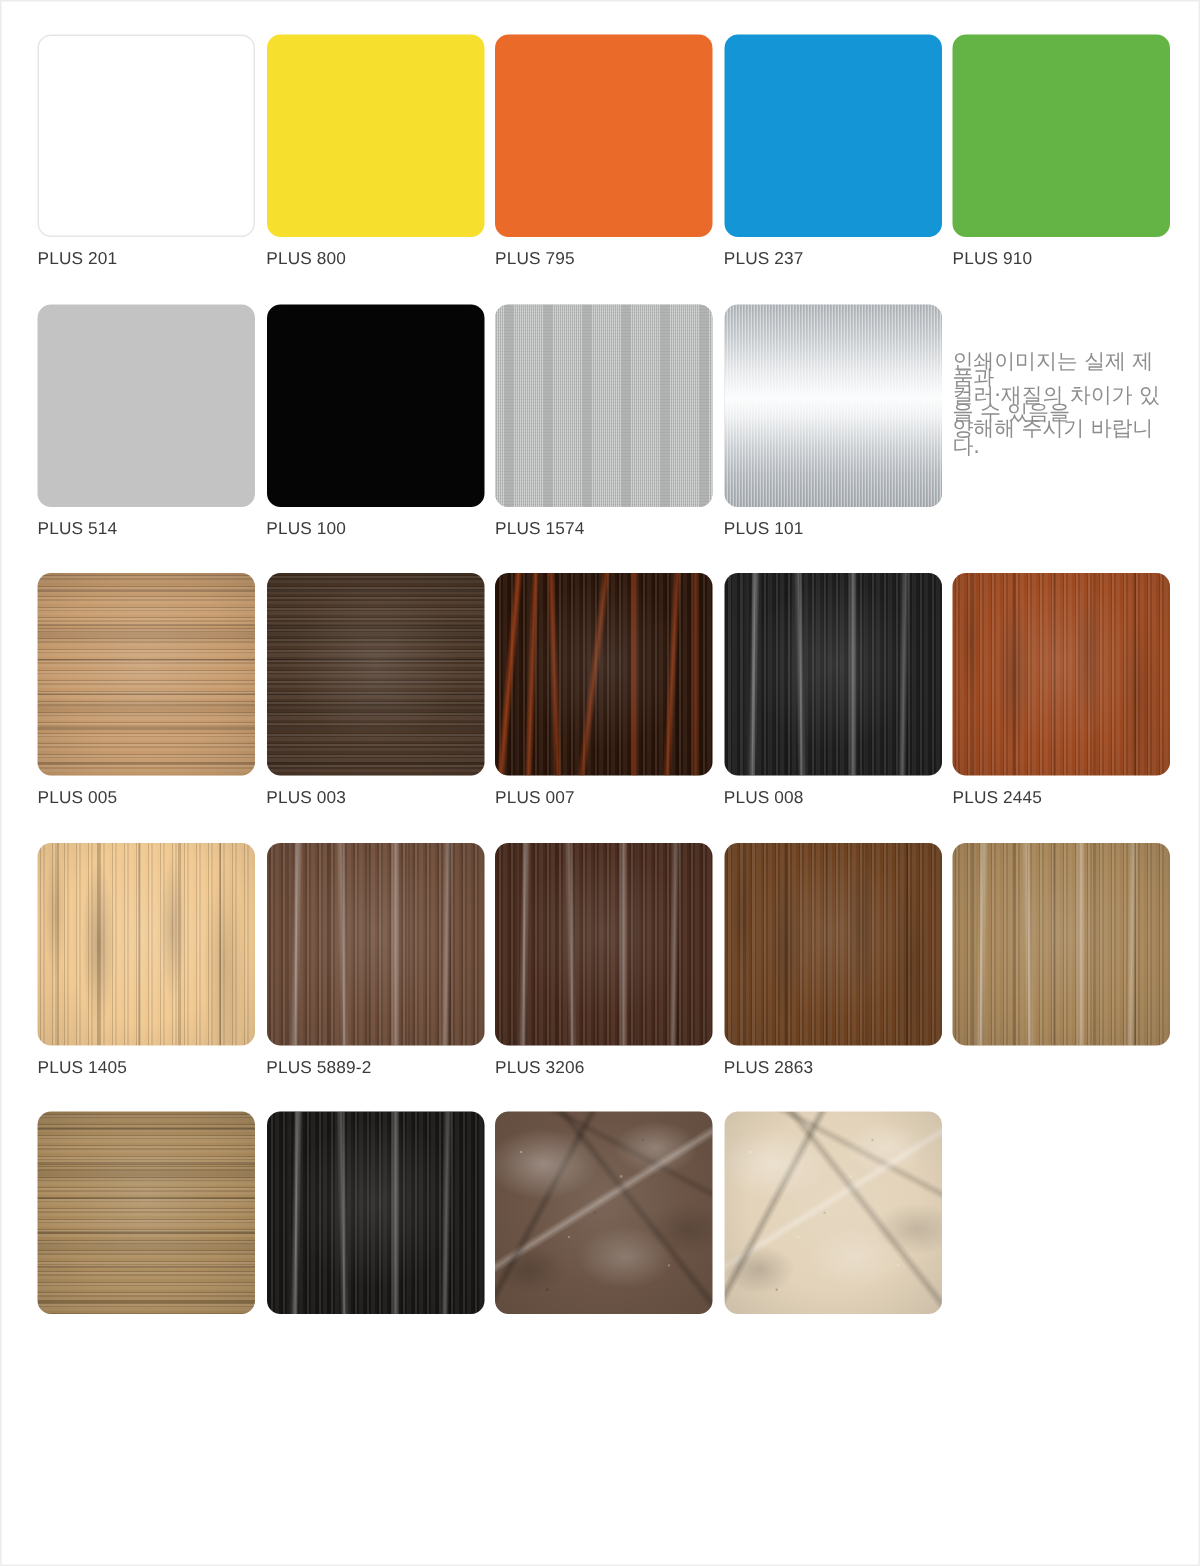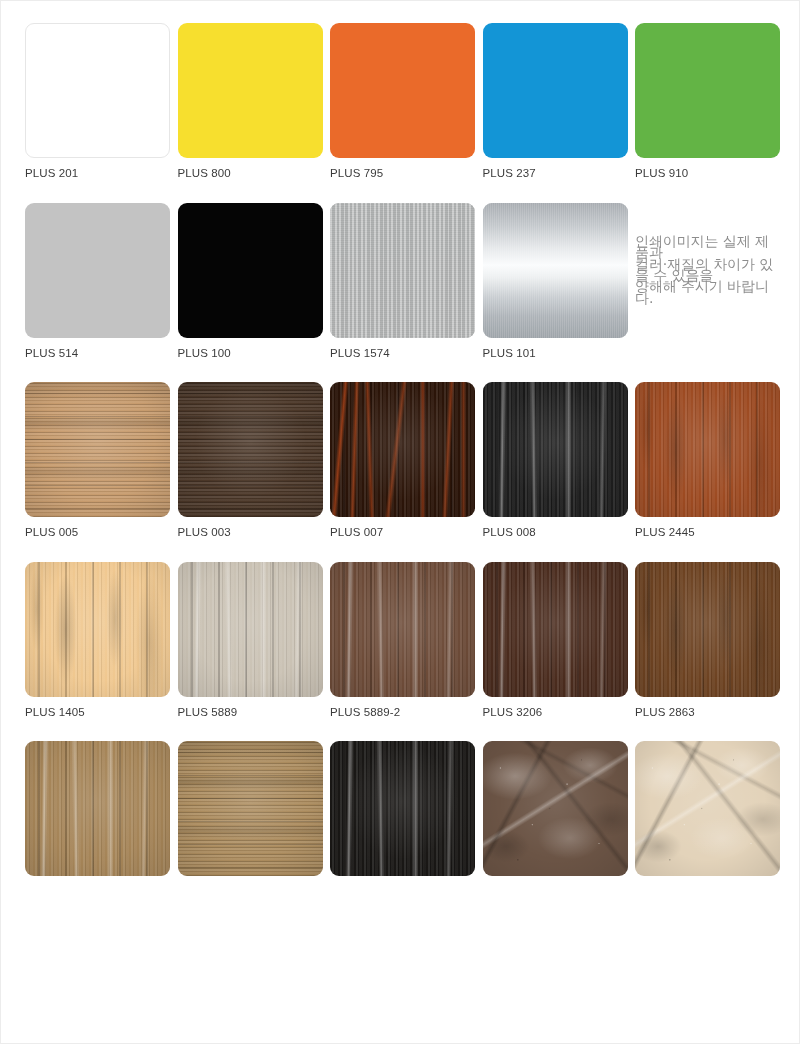--- a/index.html
+++ b/index.html
@@ -288,28 +288,20 @@
       </div>
       <div class="cell">
         <div class="swatch" style="background-color: rgb(240, 200, 144);">
           <div class="tex w-v-grain"></div>
           <div class="tex w-cathedral"></div>
           <div class="tex vig"></div>
         </div>
         <div class="label">PLUS 1405</div>
       </div>
       <div class="cell">
-        <div class="swatch" style="background-color: rgb(202, 194, 180);">
-          <div class="tex w-v-grain"></div>
-          <div class="tex w-light-streak"></div>
-          <div class="tex vig"></div>
-        </div>
-        <div class="label">PLUS 5889</div>
-      </div>
-      <div class="cell">
         <div class="swatch" style="background-color: rgb(109, 75, 56);">
           <div class="tex w-v-grain"></div>
           <div class="tex w-light-streak"></div>
           <div class="tex vig"></div>
         </div>
         <div class="label">PLUS 5889-2</div>
       </div>
       <div class="cell">
         <div class="swatch" style="background-color: rgb(74, 43, 29);">
           <div class="tex w-v-grain"></div>

